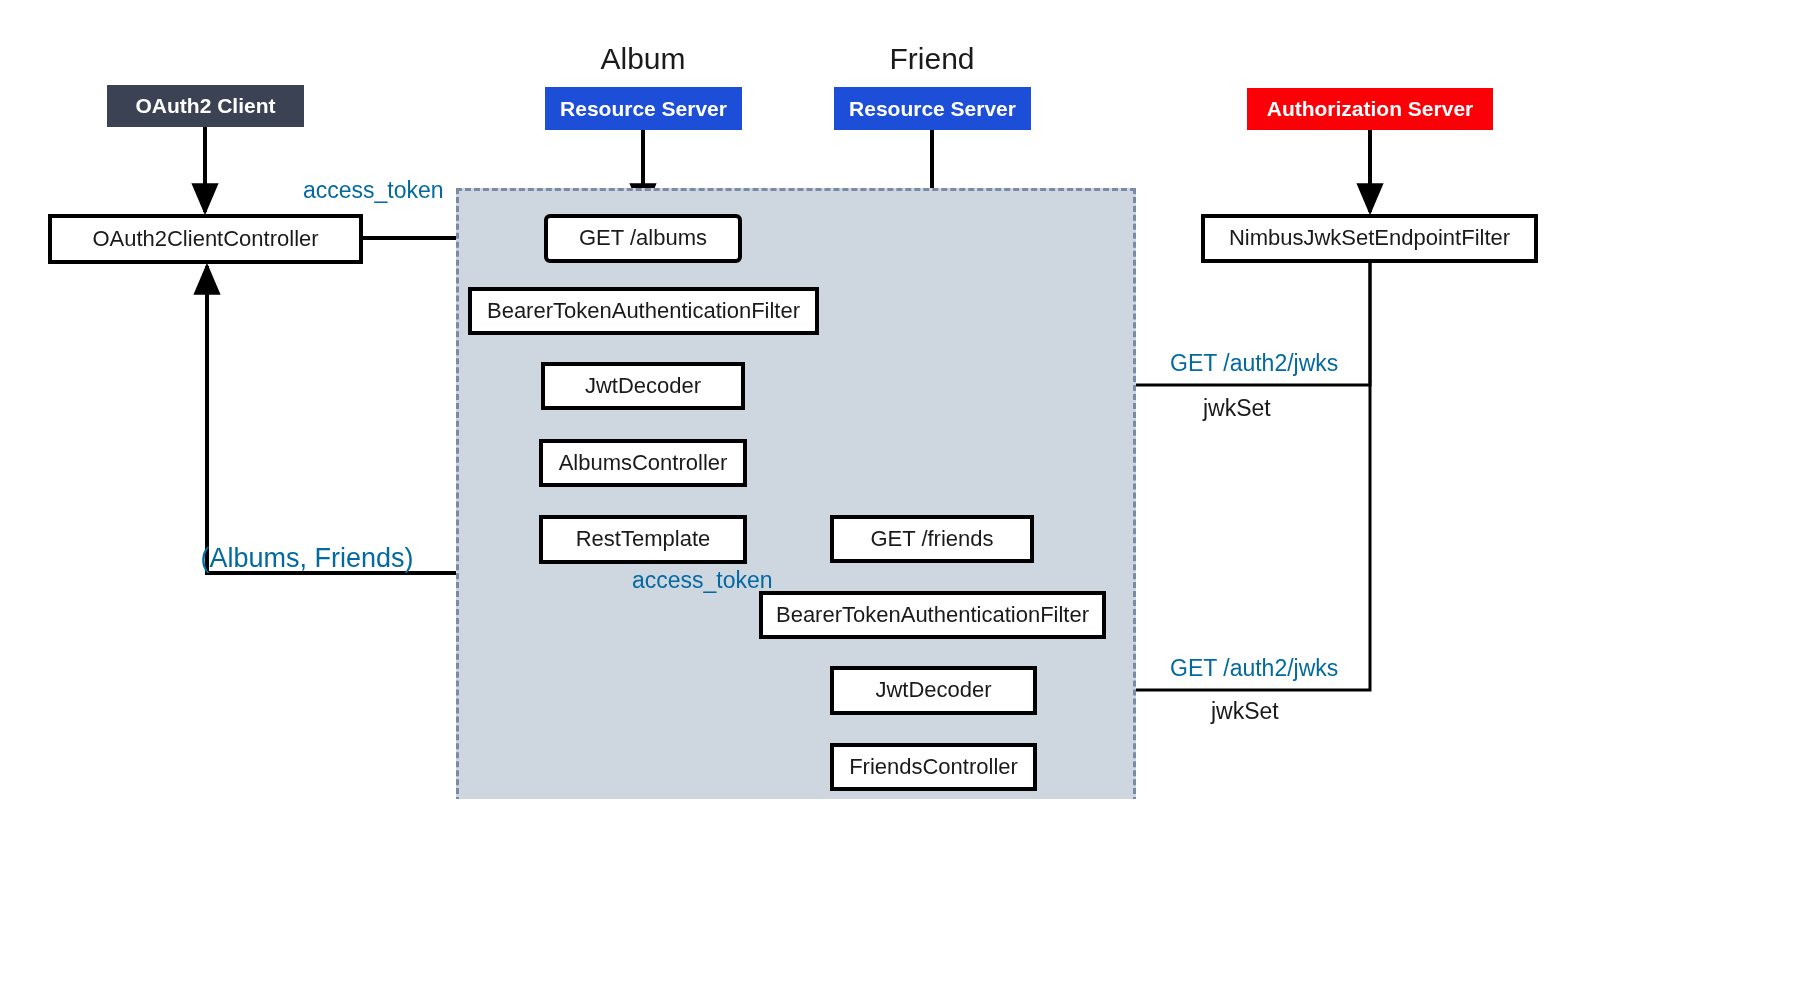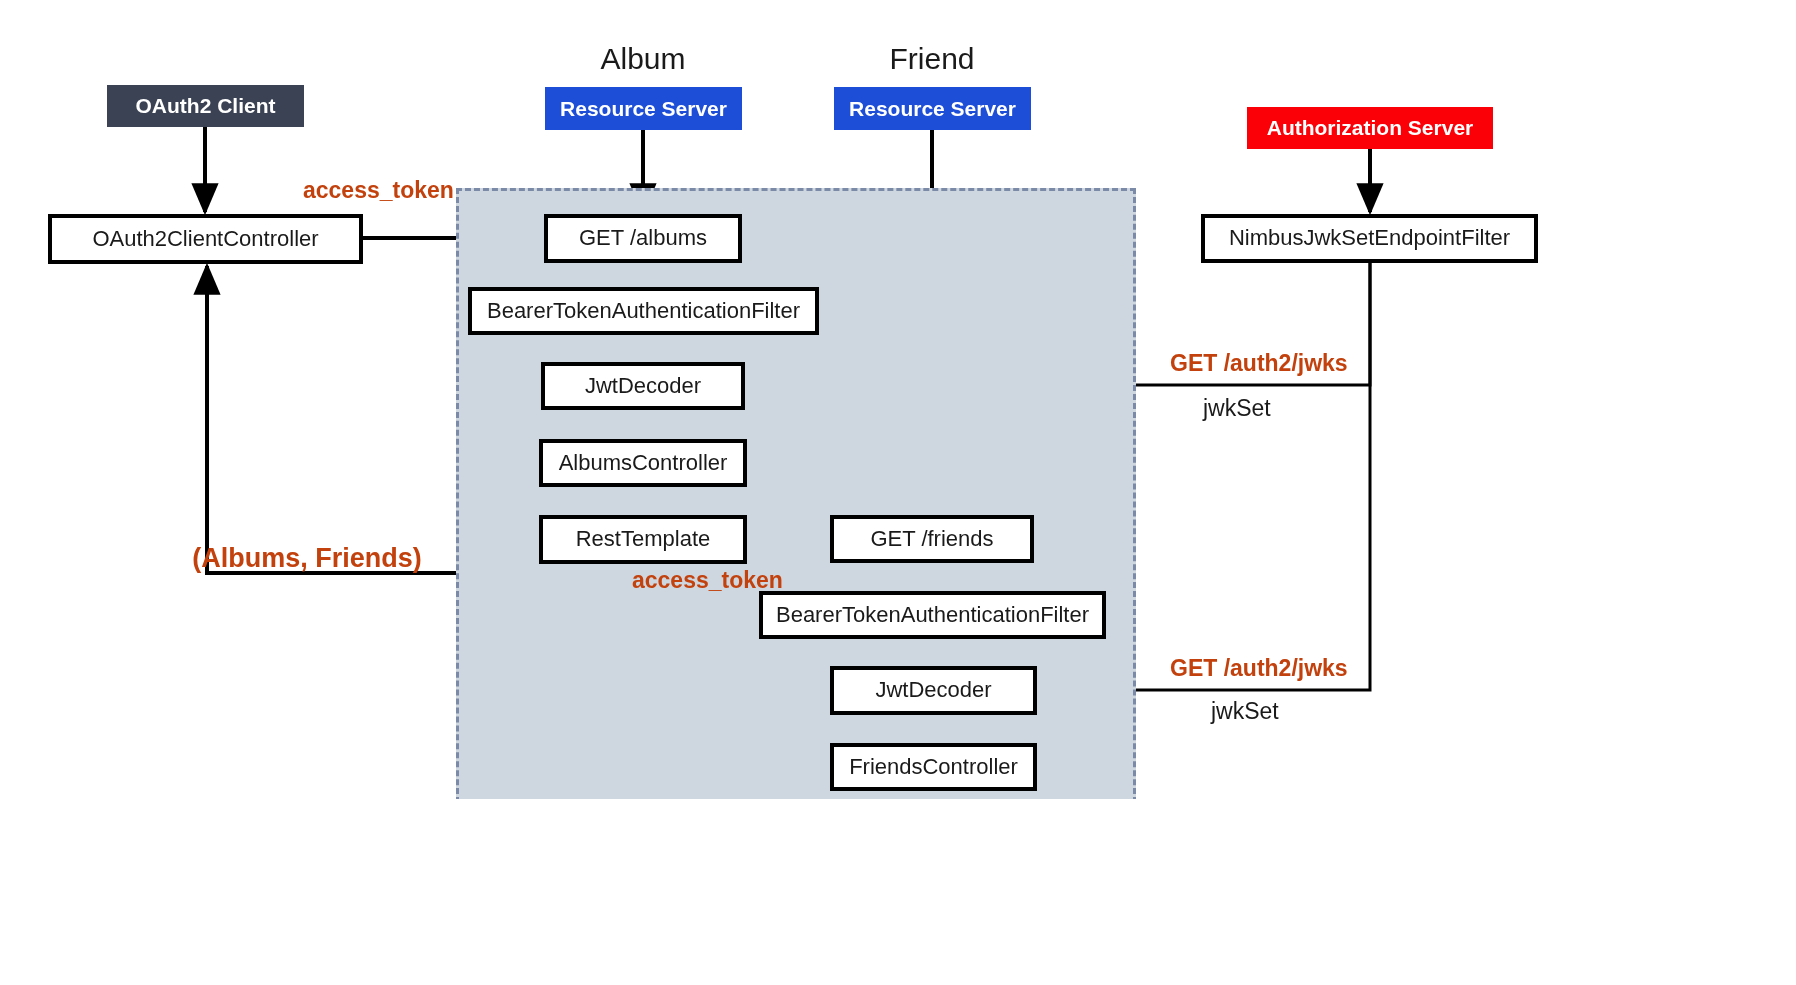--- a/index.html
+++ b/index.html
@@ -38,21 +38,21 @@
   }
   
   .chip {
     color: #ffffff;
     font-size: 21px;
     font-weight: 600;
     border: none;
   }
   .chip-dark   { background: #3a4254; text-align: center; }
   .chip-blue   { background: #1d4ed8; }
-  .chip-red    { background: #fb0007; margin-top: 19px; }
+  .chip-red    { background: #fb0007; }
 
   
   .box {
     background: #ffffff;
     border: 4px solid #000000;
     color: #1a1a1a;
     font-size: 22px;
     font-weight: 400;
   }
 
@@ -76,21 +76,21 @@
     z-index: 1;
   }
 
   
   .ann {
     position: absolute;
     font-size: 23px;
     white-space: nowrap;
     z-index: 6;
   }
-  .ann-red   { color: #c2410c; font-weight: bold; }
+  .ann-red   { color: #0369a1; }
   .ann-black { color: #1a1a1a; }
   .ann-center { text-align: center; }
 </style>
 </head>
 <body>
 
 <div id="canvas">
 
   <div class="region" style="left:456px; top:188px; width:680px; height:624px;"></div>
 
@@ -147,21 +147,21 @@
   <div class="node chip chip-dark" style="left:107px; top:85px; width:197px; height:42px;">OAuth2 Client</div>
 
   <div class="node chip chip-blue" style="left:545px; top:87px; width:197px; height:43px;">Resource Server</div>
 
   <div class="node chip chip-blue" style="left:834px; top:87px; width:197px; height:43px;">Resource Server</div>
 
   <div class="node chip chip-red" style="left:1247px; top:88px; width:246px; height:42px;">Authorization Server</div>
 
   <div class="node box" style="left:48px; top:214px; width:315px; height:50px;">OAuth2ClientController</div>
 
-  <div class="node box" style="left:544px; top:214px; width:198px; height:49px;">GET /albums</div>
+  <div class="node box" style="left:544px; top:214px; width:198px; height:49px;border-radius:6px;">GET /albums</div>
 
   <div class="node box" style="left:468px; top:287px; width:351px; height:48px;">BearerTokenAuthenticationFilter</div>
 
   <div class="node box" style="left:541px; top:362px; width:204px; height:48px;">JwtDecoder</div>
 
   <div class="node box" style="left:539px; top:439px; width:208px; height:48px;">AlbumsController</div>
 
   <div class="node box" style="left:539px; top:515px; width:208px; height:49px;">RestTemplate</div>
 
   <div class="node box" style="left:830px; top:515px; width:204px; height:48px;">GET /friends</div>

